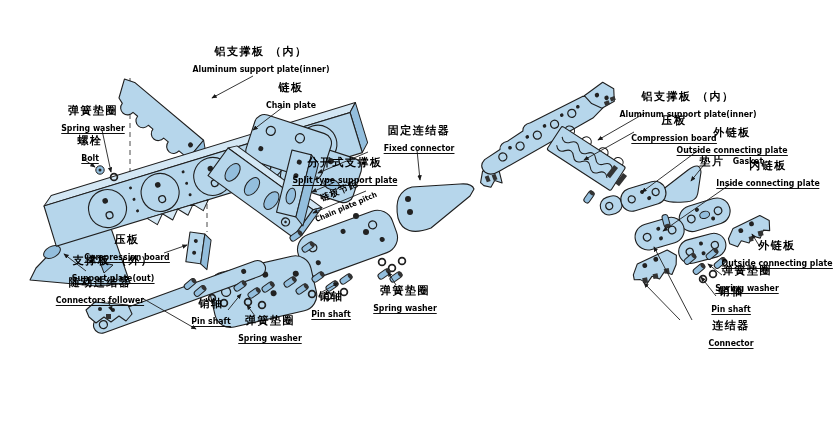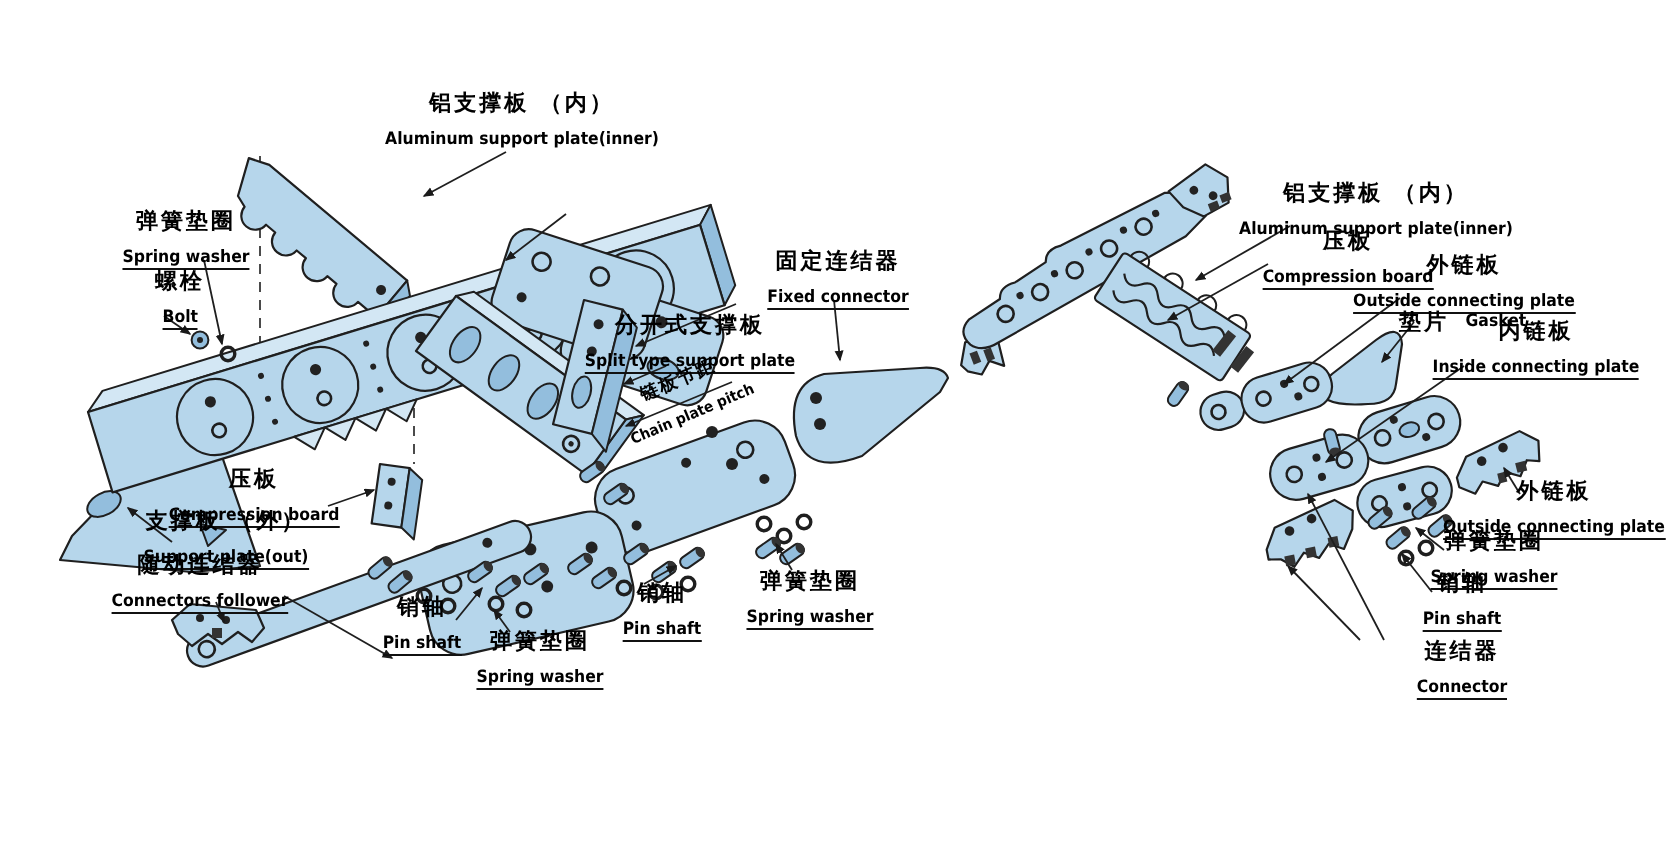--- a/index.html
+++ b/index.html
@@ -19,21 +19,21 @@
   .oval{fill:var(--part_shade);stroke:var(--outline);stroke-width:1;}
   .ldr{stroke:var(--leader);stroke-width:0.9;fill:none;marker-end:url(#arr);}
   .dash{stroke:#4a4a4a;stroke-width:1;stroke-dasharray:5 4;fill:none;}
   .slot{fill:#333;stroke:none;}
   
   .lbl{position:absolute;transform:translateX(-50%);text-align:center;color:var(--text);
        line-height:1.08;white-space:nowrap;}
   .lbl .zh{display:block;font-size:11px;font-weight:bold;letter-spacing:1.5px;}
   .lbl .en{display:inline-block;font-size:8.5px;font-weight:bold;transform:scaleX(.92);transform-origin:center top;}
   .lbl.ul .en{border-bottom:1px solid #111;padding-bottom:0px;}
-  .lbl.inline .zh{display:inline;vertical-align:middle;}
+  .lbl.inline .zh{display:inline;vertical-align:middle;font-family:Liberation Serif, serif;}
   .lbl.inline .en{vertical-align:middle;margin-left:2px;}
   .lbl.rot{transform:translateX(-50%) rotate(-23deg);}
   .lbl.rot .zh{font-size:9px;letter-spacing:1px;}
   .lbl.rot .en{font-size:7.5px;}
 </style>
 </head>
 <body>
 
 <div class="stage">
 
@@ -359,20 +359,24 @@
     <line class="ldr" x1="716" y1="296" x2="701" y2="277"></line>
     <line class="ldr" x1="680" y1="320" x2="644" y2="283"></line>
     <line class="ldr" x1="692" y1="320" x2="654" y2="247"></line>
   </g>
 </svg>
 
 <div class="lbl" style="left:261px;top:46px">
   <span class="zh">铝支撑板 （内）</span>
   <span class="en">Aluminum support plate(inner)</span>
 </div>
+<div class="lbl" style="left:291px;top:82px">
+  <span class="zh">链板</span>
+  <span class="en">Chain plate</span>
+</div>
 <div class="lbl ul" style="left:419px;top:125px">
   <span class="zh">固定连结器</span>
   <span class="en">Fixed connector</span>
 </div>
 <div class="lbl ul" style="left:345px;top:157px">
   <span class="zh">分开式支撑板</span>
   <span class="en">Split type support plate</span>
 </div>
 <div class="lbl rot" style="left:343px;top:186px">
   <span class="zh">链板节距</span>

